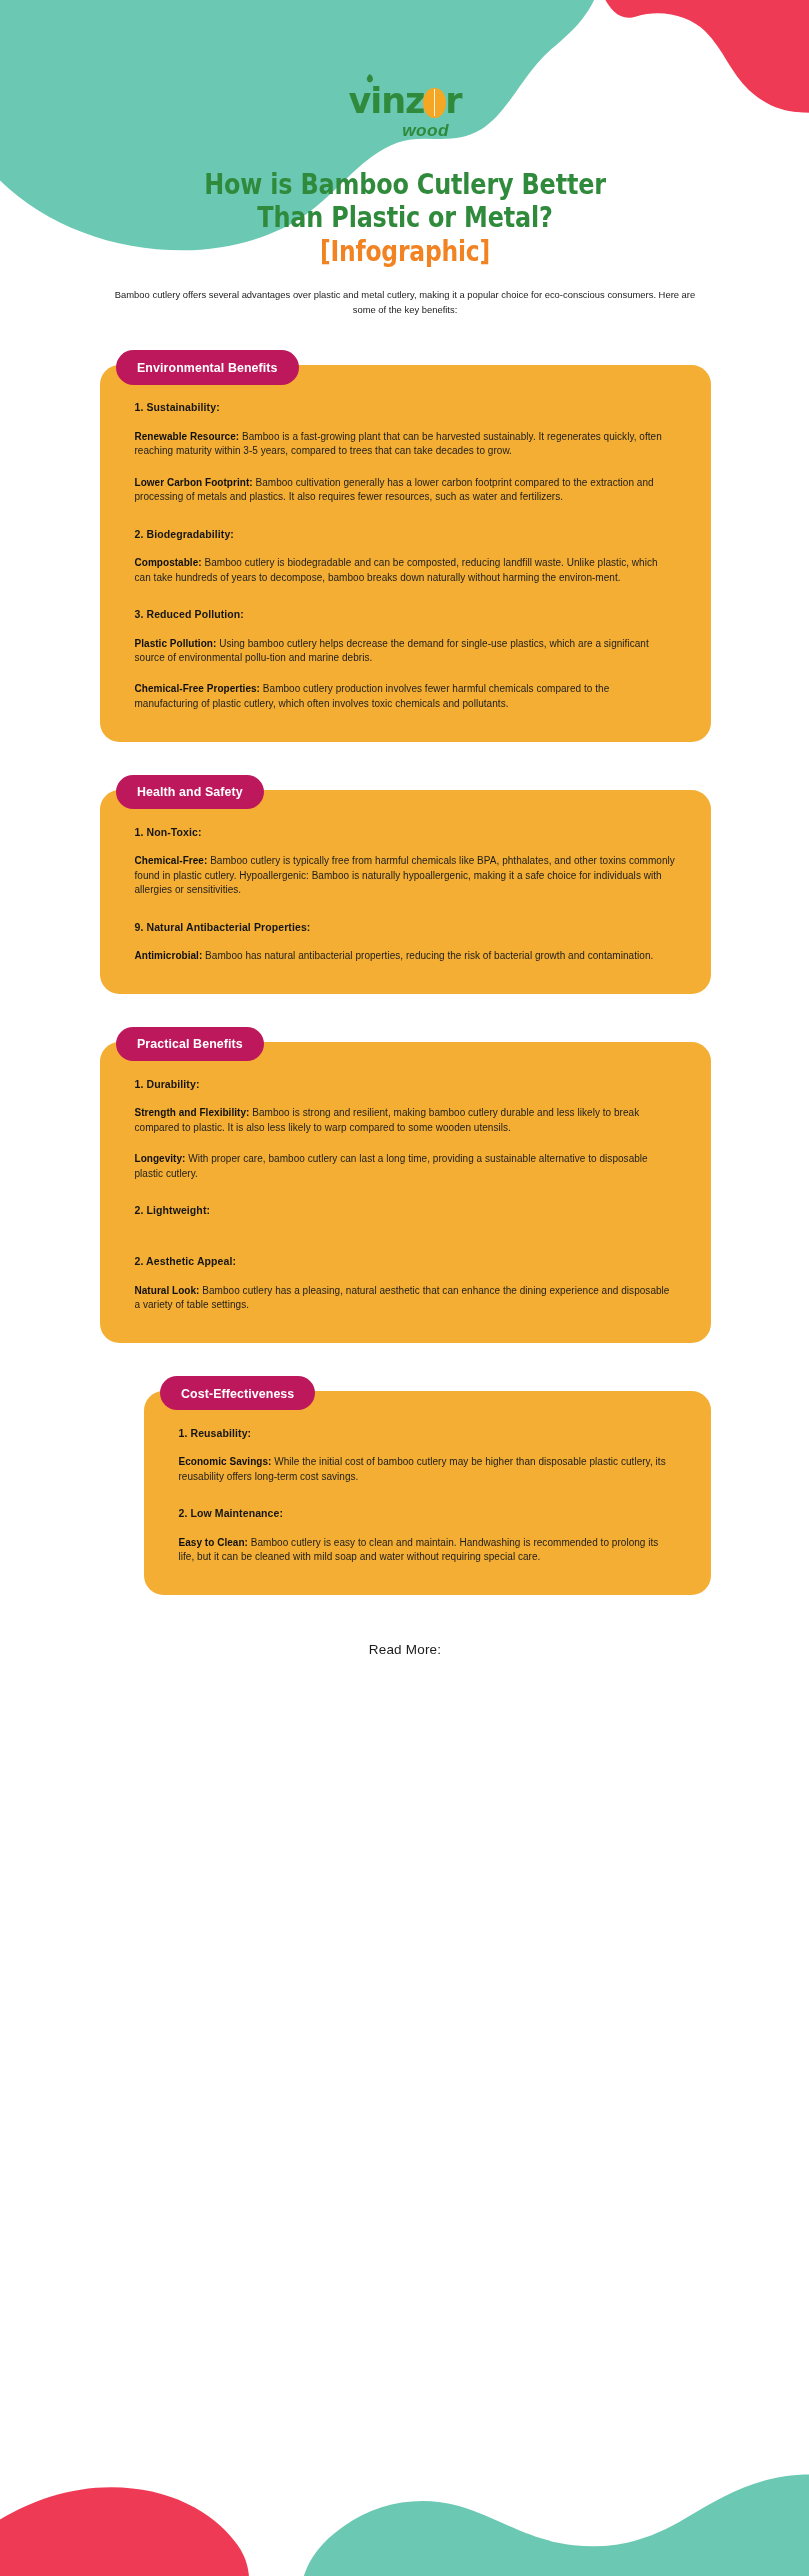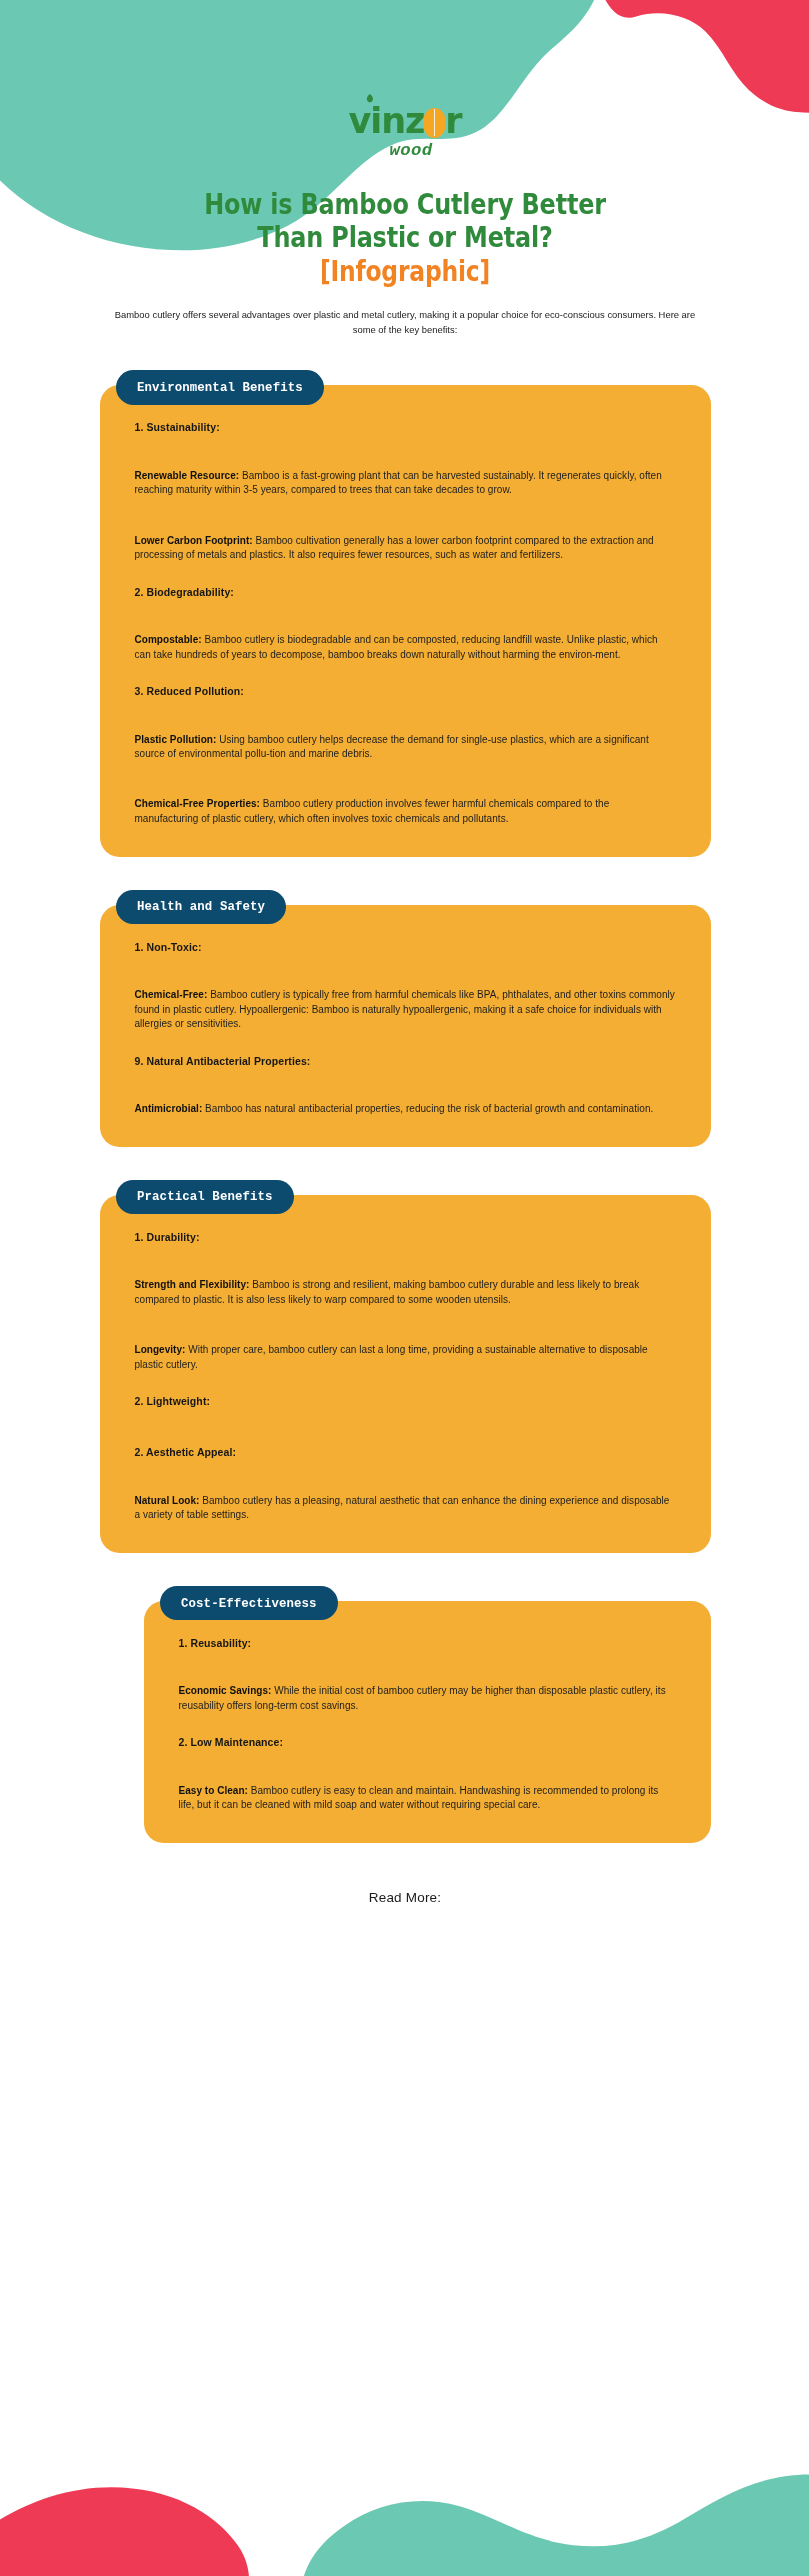--- a/index.html
+++ b/index.html
@@ -29,23 +29,22 @@
   
   .header {
     position: relative;
     z-index: 2;
     padding-top: 84px;
     text-align: center;
   }
 
   .logo {
     display: inline-block;
-    text-align: left;
+    text-align: center;
     line-height: 1;
-    margin-top: 20px;
   }
   .logo-main {
     font-family: "DejaVu Sans", sans-serif;
     font-weight: bold;
     font-size: 35px;
     letter-spacing: -1.1px;
     color: #2F8A3C;
     display: inline-block;
     position: relative;
   }
@@ -71,21 +70,21 @@
     opacity: .85;
   }
   .logo-sprout {
     position: absolute;
     left: 16px;
     top: -10.5px;
     width: 9.8px;
     height: 13.5px;
   }
   .logo-sub {
-    font-family: Liberation Mono, monospace;
+    font-family: Liberation Sans, sans-serif;
     font-style: italic;
     font-weight: bold;
     font-size: 17.3px;
     color: #2F8A3C;
     margin-top: 3px;
     margin-left: 41px;
     letter-spacing: 0.4px;
   }
 
   .title {
@@ -128,25 +127,25 @@
     margin: 0 auto 33px;
     width: 611px;
   }
   .section:last-child { margin-bottom: 0; padding-left: 44px; }
 
   .badge {
     position: relative;
     z-index: 3;
     display: inline-block;
     margin-left: 16.5px;
-    background: #0c4a6e;
+    background: #be185d;
     color: #ffffff;
     border-radius: 19.5px;
     padding: 10.5px 21px 9.8px 21px;
-    font-family: Liberation Mono, monospace;
+    font-family: Liberation Sans, sans-serif;
     font-weight: bold;
     font-size: 12.4px;
     letter-spacing: 0.1px;
     white-space: nowrap;
   }
 
   .card {
     position: relative;
     z-index: 1;
     margin-top: -19.5px;
@@ -164,21 +163,20 @@
     color: #161616;
     letter-spacing: 0.1px;
   }
 
   .para {
     font-family: "Liberation Sans Narrow", "Liberation Sans", sans-serif;
     font-size: 10px;
     line-height: 1.47;
     color: #1d1d1d;
     letter-spacing: 0.04px;
-    margin-top: 19px;
   }
   .para b {
     font-weight: bold;
     color: #101010;
   }
   .sp-md  { height: 16.5px; }
   .sp-xl  { height: 22.6px; }
 
   
   .footer {

